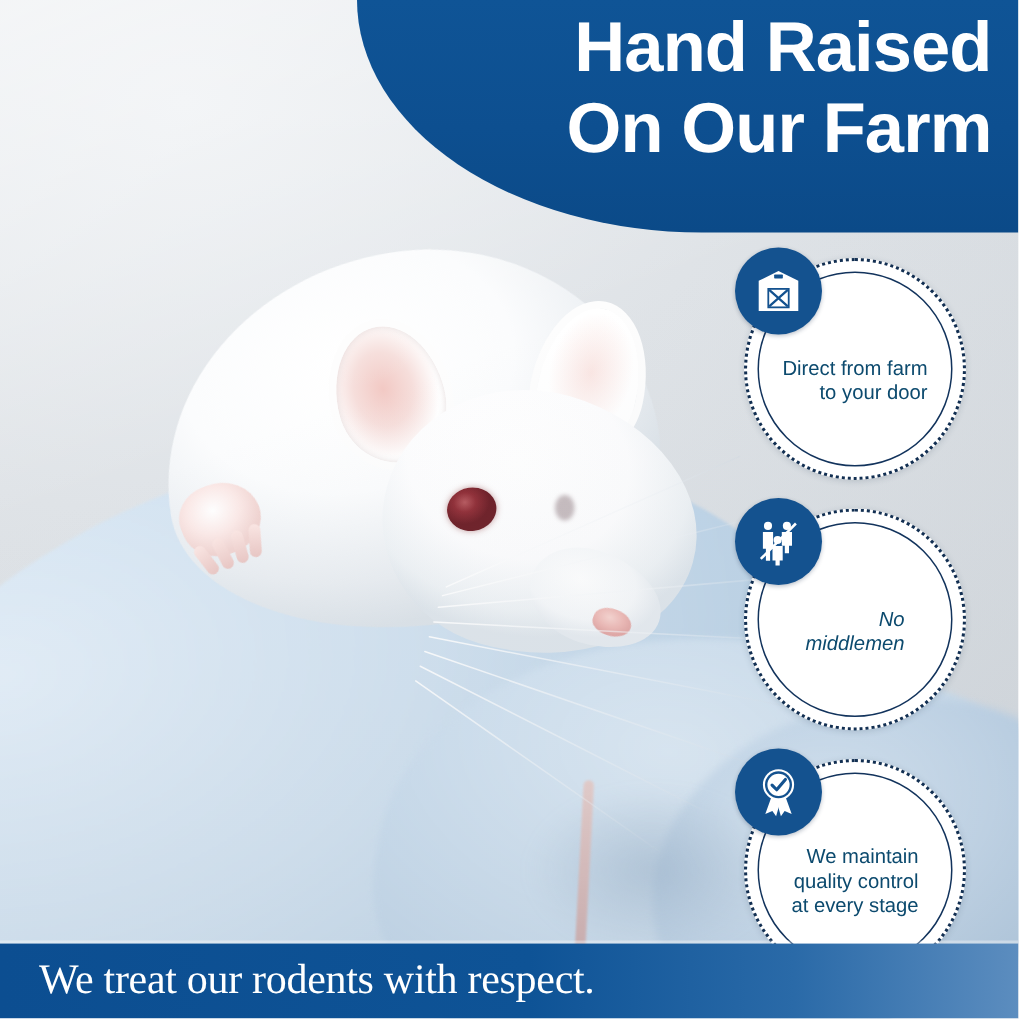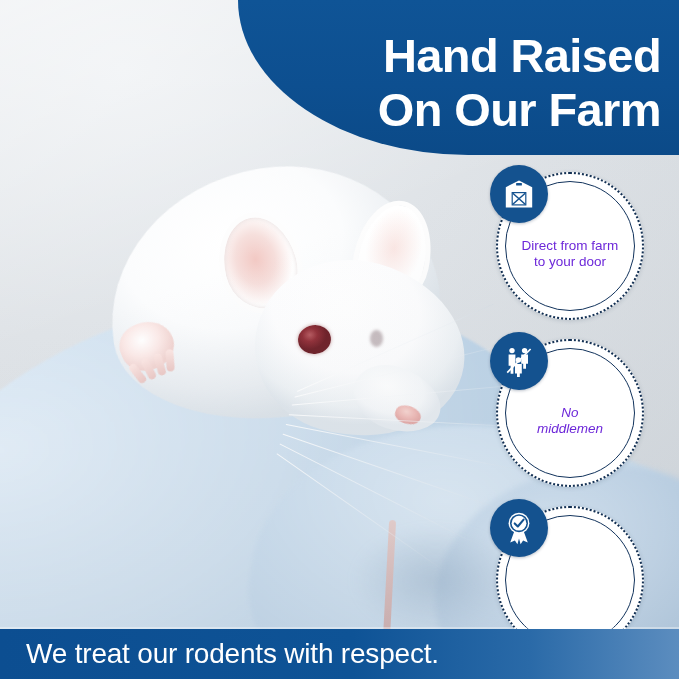--- a/index.html
+++ b/index.html
@@ -136,21 +136,21 @@
 
   
   .header{
     position:absolute;top:0;right:0;
     width:441px;height:155px;
     background:linear-gradient(180deg,#0f5496 0%,#0d4f90 55%,#0b4a88 100%);
     border-bottom-left-radius:230px 155px;
     z-index:5;
   }
   .header-title{
-    position:absolute;left:0;right:18px;top:29px;
+    position:absolute;left:0;right:18px;top:4px;
     color:#ffffff;
     font-size:47px;line-height:1.14;
     font-weight:bold;
     text-align:right;
     letter-spacing:-.6px;
     white-space:pre-line;
   }
 
   
   .badge{position:absolute;z-index:6;width:148px;height:148px;}
@@ -160,22 +160,22 @@
     border:2px dotted #122f52;
     box-shadow:0 1px 4px rgba(60,80,100,.20);
   }
   .badge-ring{
     position:absolute;inset:9px;border-radius:50%;
     border:1.6px solid #12335c;background:#ffffff;
   }
   .badge-text{
     position:absolute;inset:16px;
     display:flex;align-items:center;justify-content:center;
-    text-align:center;
-    color:#6d28d9;font-size:13.5px;line-height:1.22;
+    text-align:right;
+    color:#0c4a6e;font-size:13.5px;line-height:1.22;
     white-space:pre-line;
     padding-top:16px;
     box-sizing:border-box;
   }
   .badge-icon{
     position:absolute;left:-6px;top:-7px;
     width:58px;height:58px;border-radius:50%;
     background:#14528f;
     display:flex;align-items:center;justify-content:center;
     box-shadow:0 1px 3px rgba(30,50,80,.30);
@@ -188,21 +188,21 @@
 
   
   .footer{
     position:absolute;left:0;right:0;bottom:0;height:50px;
     background:linear-gradient(90deg,#0c4e91 0%,#0e5396 52%,#2a6aa8 78%,#5c8dbf 100%);
     z-index:7;
     display:flex;align-items:center;
   }
   .footer-text{
     color:#ffffff;font-size:28px;font-weight:normal;
-    padding-left:26px;letter-spacing:-.2px;
+    padding-left:26px;letter-spacing:-.2px;font-family:Liberation Serif, serif;
   }
   .footer-hairline{
     position:absolute;left:0;right:0;top:-2px;height:2px;
     background:rgba(255,255,255,.35);
   }
 </style>
 </head>
 <body>
 
 <div id="poster">
@@ -281,20 +281,23 @@
           <path d="M13.0 20.0h6.8v9.6h-2.0v3.4h-2.8v-3.4h-2.0z"></path>
         </g>
         <line x1="28.6" y1="5.0" x2="5.2" y2="28.6" stroke="#ffffff" stroke-width="1.7"></line>
       </svg>
     </div>
   </div>
 
   <div class="badge" id="badge-quality">
     <div class="badge-dots"></div>
     <div class="badge-ring"></div>
+    <div class="badge-text">We maintain
+quality control
+at every stage</div>
     <div class="badge-icon">
       <svg width="32" height="34" viewBox="0 0 32 34" aria-hidden="true">
         <path d="M11.6 19.5 L7.2 31.6 L11.9 29.6 L14.4 33.2 L17.4 22.6 Z" fill="#ffffff"></path>
         <path d="M20.4 19.5 L24.8 31.6 L20.1 29.6 L17.6 33.2 L14.6 22.6 Z" fill="#ffffff"></path>
         <circle cx="16" cy="12.2" r="10.4" fill="#ffffff"></circle>
         <circle cx="16" cy="12.2" r="9.0" fill="#14528f"></circle>
         <circle cx="16" cy="12.2" r="7.4" fill="#ffffff"></circle>
         <path d="M11.7 12.4 L14.8 15.5 L20.6 8.6" stroke="#14528f" stroke-width="2.1" fill="none" stroke-linecap="round" stroke-linejoin="round"></path>
       </svg>
     </div>

